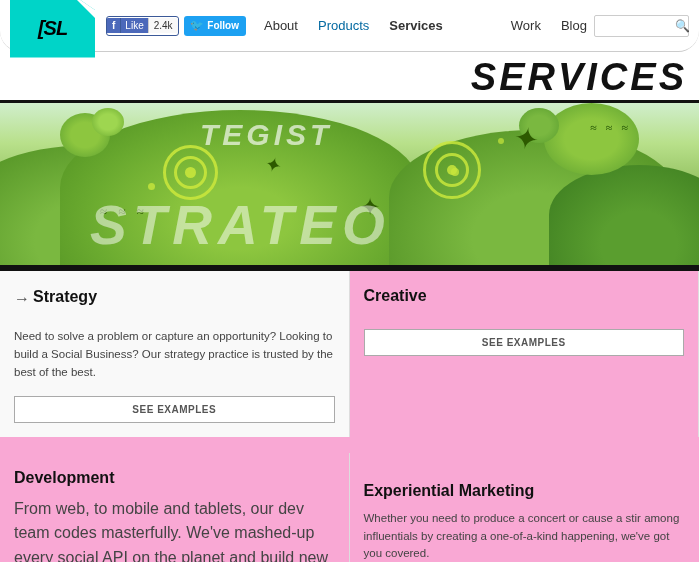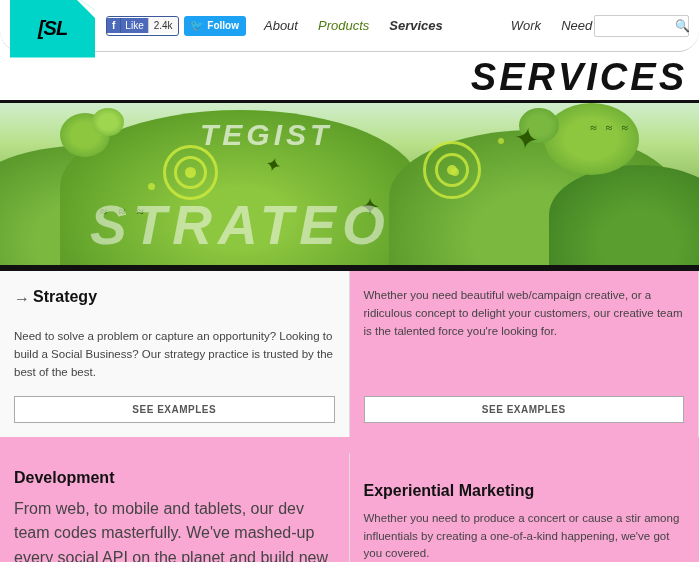--- a/index.html
+++ b/index.html
@@ -10,21 +10,20 @@
       align-items: center;
       gap: 18px;
       margin-left: 20px;
       flex: 1;
     }
     nav a {
       text-decoration: none;
       color: #333;
       font-size: 13px;
       font-weight: 500;
-      font-style: italic;
     }
   </style>
 </head>
 <body>
 
 <div style="display:flex; align-items:center; padding: 4px 10px; background:#fff; border-bottom:1px solid #ccc; height:52px; position:relative;border-radius:21px;">
 
   <div style="width:88px; height:60px; position:relative; flex-shrink:0; margin-right:8px; margin-top:8px;">
     <div style="width:85px; height:58px; background:#00d4c8; clip-path: polygon(0 0, 82% 0, 100% 18%, 100% 100%, 0 100%); display:flex; align-items:center; justify-content:center; position:relative;">
       <span style="color:#000; font-size:20px; font-weight:900; font-style:italic; font-family: Arial Black, sans-serif; letter-spacing:-1px;">[SL</span>
@@ -39,24 +38,24 @@
       <span style="background:#f8f8f8; color:#333; padding:2px 5px; font-size:10px; border-left:1px solid #ccc;">2.4k</span>
     </div>
     <div style="display:flex; align-items:center; gap:3px; background:#1da1f2; color:#fff; border-radius:3px; padding:2px 7px; font-size:10px; font-weight:bold; height:20px;">
       <span style="font-size:11px;">🐦</span>
       <span>Follow</span>
     </div>
   </div>
 
   <nav style="display:flex; align-items:center; gap:20px; margin-left:18px; flex:1;">
     <a href="#" style="text-decoration:none; color:#333; font-size:13px;">About</a>
-    <a href="#" style="text-decoration:none; color:#4d7c0f; font-size:13px;">Products</a>
+    <a href="#" style="text-decoration:none; color:#0369a1; font-size:13px;">Products</a>
     <a href="#" style="text-decoration:none; color:#333; font-size:13px; font-weight:bold;">Services</a>
     <a href="#" style="text-decoration:none; color:#333; font-size:13px;margin-left:48px;">Work</a>
-    <a href="#" style="text-decoration:none; color:#333; font-size:13px;">Need</a>
+    <a href="#" style="text-decoration:none; color:#333; font-size:13px;">Blog</a>
   </nav>
 
   <div style="display:flex; align-items:center; border:1px solid #ccc; border-radius:2px; padding:2px 5px; height:22px; width:95px;">
     <input type="text" style="border: none; outline: none; font-size: 11px; width: 75px; color: rgb(153, 153, 153);">
     <span style="color:#666; font-size:12px; cursor:pointer;">🔍</span>
   </div>
 </div>
 
 <div style="background:#fff; text-align:right; padding:4px 12px 1px 0; border-bottom:3px solid #111;">
   <span style="font-size:38px; font-weight:900; font-style:italic; color:#111; letter-spacing:3px; font-family: Impact, Arial Black, sans-serif;">SERVICES</span>
@@ -103,21 +102,21 @@
 
   <div style="padding:16px 14px 14px; border-right:1px solid #ddd; display:flex; flex-direction:column; background:#f9f9f9;">
     <div style="font-size:16px; font-weight:bold; color:#111; margin-bottom:10px; line-height:1.2;">
       <span style="color:#555; margin-right:3px;">→</span>Strategy
     </div>
     <p style="font-size:11.5px; color:#444; line-height:1.55; flex:1;margin-top:12px;">Need to solve a problem or capture an opportunity? Looking to build a Social Business? Our strategy practice is trusted by the best of the best.</p>
     <button style="margin-top:14px; border:1px solid #aaa; padding:7px 10px; font-size:10px; font-weight:bold; color:#555; letter-spacing:0.5px; cursor:pointer; background:#fff; width:100%;">SEE EXAMPLES</button>
   </div>
 
   <div style="padding:16px 14px 14px; border-right:1px solid #ddd; display:flex; flex-direction:column;">
-    <p style="font-size:11.5px; color:#444; line-height:1.55; flex:1;">Whether you need beautiful web/campaign creative, or a ridiculous concept to delight your customers, our creative team is the talented force you're looking for.</p>
+    <div style="font-size:16px; font-weight:bold; color:#111; margin-bottom:10px;">Creative</div>
     <button style="margin-top:14px; border:1px solid #aaa; padding:7px 10px; font-size:10px; font-weight:bold; color:#555; letter-spacing:0.5px; cursor:pointer; background:#fff; width:100%;">SEE EXAMPLES</button>
   </div>
 
   <div style="padding:16px 14px 14px; border-right:1px solid #ddd; display:flex; flex-direction:column;margin-top:16px;">
     <div style="font-size:16px; font-weight:bold; color:#111; margin-bottom:10px;">Development</div>
     <p style="font-size:16px; color:#444; line-height:1.55; flex:1;">From web, to mobile and tablets, our dev team codes masterfully. We've mashed-up every social API on the planet and build new apps and CMS's constantly.</p>
     <button style="margin-top:14px; border:1px solid #aaa; padding:7px 10px; font-size:10px; font-weight:bold; color:#555; letter-spacing:0.5px; cursor:pointer; background:#fff; width:100%;">SEE EXAMPLES</button>
   </div>
 
   <div style="padding:16px 14px 14px; display:flex; flex-direction:column;">

